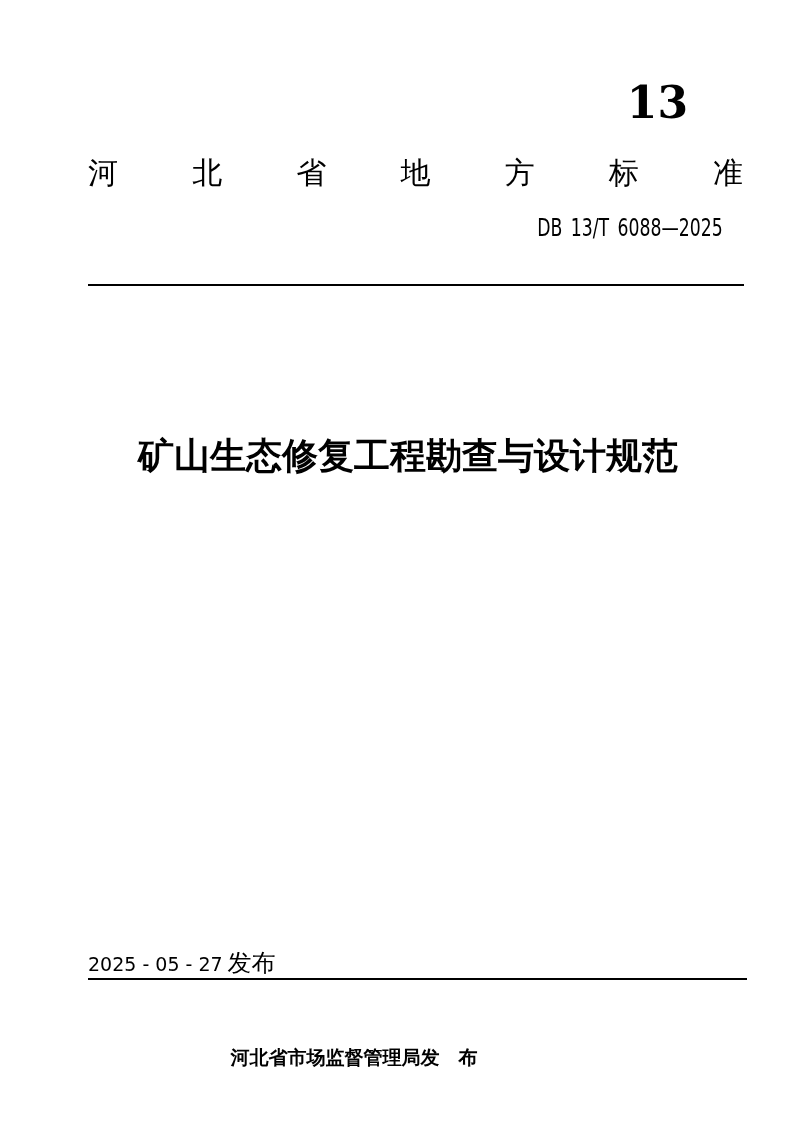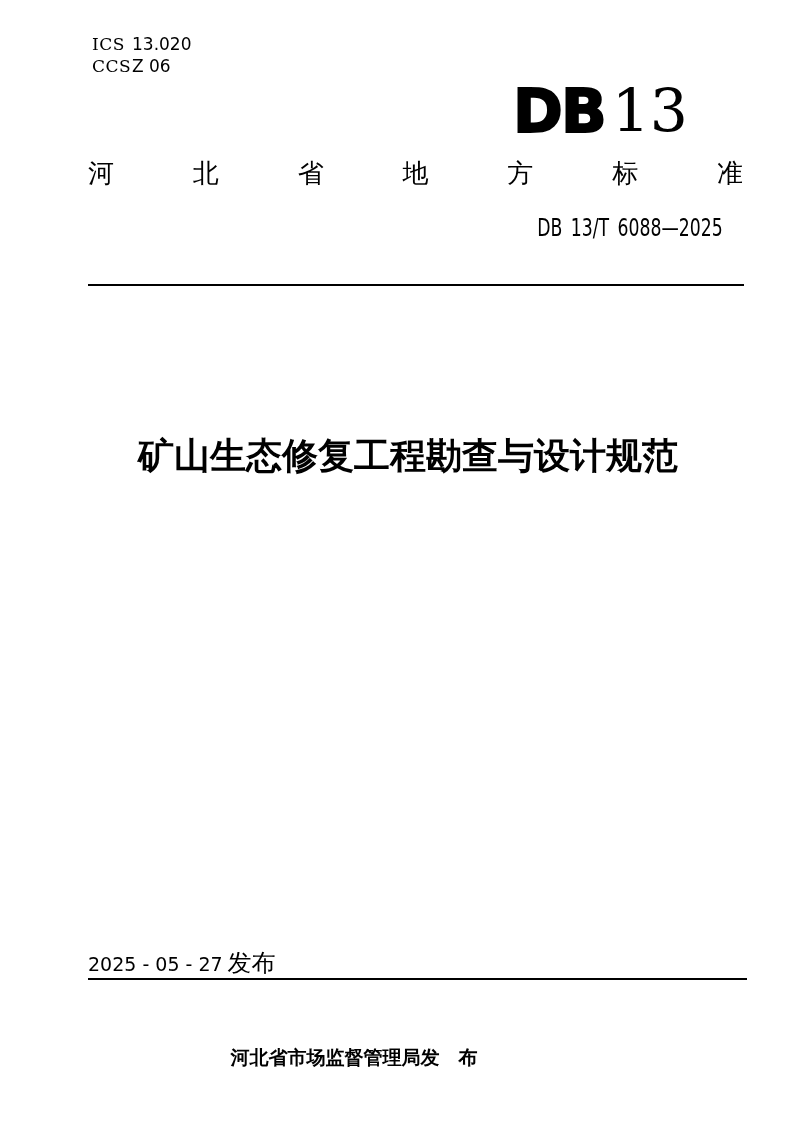--- a/index.html
+++ b/index.html
@@ -22,28 +22,28 @@
   
   .logo { position:absolute; right:112px; top:81px; display:flex; align-items:baseline; }
   .logo-db {
     font-family:"DejaVu Sans","Liberation Sans",sans-serif;
     font-size:60px; font-weight:bold; line-height:1;
     letter-spacing:-2px;
     -webkit-text-stroke:2px #000;
   }
   .logo-region {
     font-family:"DejaVu Serif","Liberation Serif",serif;
-    font-size:60px; font-weight:normal; line-height:1;
+    font-size:44px; font-weight:bold; line-height:1;
     margin-left:7px;
   }
 
   
   .category {
     position:absolute; left:88px; top:150px; width:655px;
-    font-size:26px; line-height:46px; font-weight:normal;
+    font-size:30px; line-height:46px; font-weight:normal;
     text-align:justify; text-align-last:justify;
     white-space:nowrap;
   }
 
   
   .std-number {
     position:absolute; right:77px; top:214px;
     font-size:24px; line-height:28px; white-space:pre;
     word-spacing:4px;
     transform:scaleX(0.72); transform-origin:100% 50%;
@@ -76,33 +76,22 @@
     display:flex; justify-content:center; align-items:baseline;
     font-size:19px; font-weight:bold; line-height:26px;
   }
   .publish-action { white-space:pre; }
 </style>
 </head>
 <body>
 
 <div class="page">
 
-  <div class="codes">
-    <div class="code-row">
-      <span class="code-label">ICS</span>
-      <span class="code-value">13.020</span>
-    </div>
-    <div class="code-row">
-      <span class="code-label">CCS</span>
-      <span class="code-value">Z 06</span>
-    </div>
-  </div>
 
   <div class="logo">
-    <span class="logo-db">DB</span>
     <span class="logo-region">13</span>
   </div>
 
   <div class="category">河北省地方标准</div>
 
   <div class="std-number">DB 13/T 6088—2025</div>
 
   <div class="rule rule-top"></div>
 
   <div class="doc-title">矿山生态修复工程勘查与设计规范</div>

